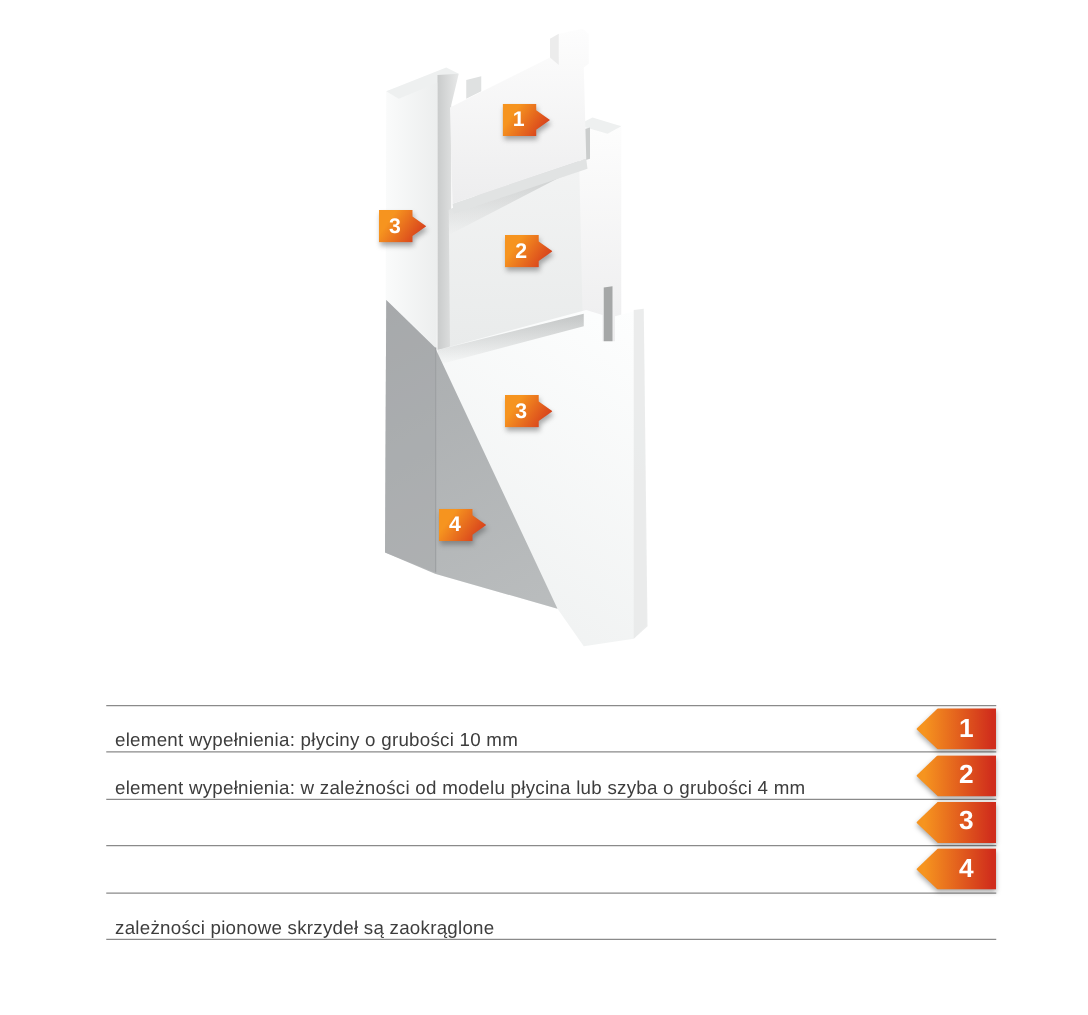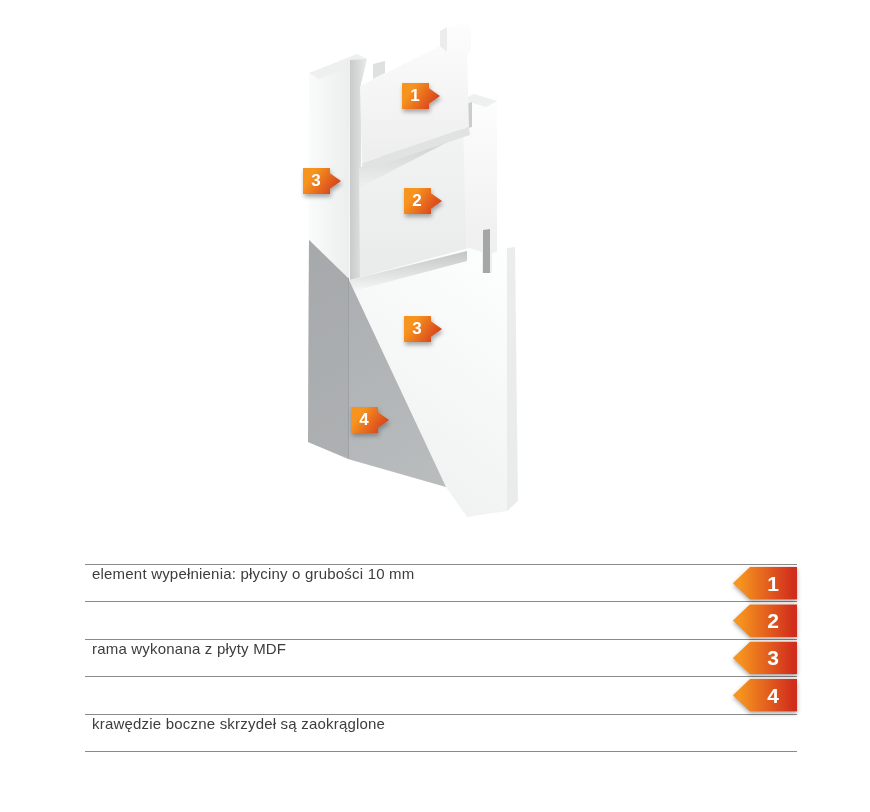--- a/index.html
+++ b/index.html
@@ -32,21 +32,21 @@
   }
 
   
   .spec-table{
     position:absolute;left:85px;top:564px;width:712px;
     border-top:1px solid var(--table-border);
   }
   .row{
     position:relative;height:37.4px;box-sizing:border-box;
     border-bottom:1px solid var(--table-border);
-    display:flex;align-items:flex-start;
+    display:flex;align-items:flex-end;
   }
   .row-text{
     padding-left:7px;font-size:15px;color:var(--table-text);
     letter-spacing:.2px;white-space:nowrap;
   }
   .row-badge-wrap{
     position:absolute;right:0;top:50%;transform:translateY(-50%);
     width:64px;height:33px;
     filter:drop-shadow(0 2px 2px rgba(0,0,0,.35));
   }
@@ -146,37 +146,37 @@
 
   <div class="spec-table" id="spec-table">
   <div class="row">
     <span class="row-text">element wypełnienia: płyciny o grubości 10 mm</span>
     <span class="row-badge-wrap">
       <span class="row-badge">1</span>
     </span>
   </div>
 
   <div class="row">
+    <span class="row-text">element wypełnienia: w zależności od modelu płycina lub szyba o grubości 4 mm</span>
     <span class="row-badge-wrap">
       <span class="row-badge">2</span>
     </span>
   </div>
 
   <div class="row">
-    <span class="row-text">rama wykonana z płyty MDF</span>
     <span class="row-badge-wrap">
       <span class="row-badge">3</span>
     </span>
   </div>
 
   <div class="row">
     <span class="row-badge-wrap">
       <span class="row-badge">4</span>
     </span>
   </div>
 
 
   <div class="row">
-    <span class="row-text">krawędzie boczne skrzydeł są zaokrąglone</span>
+    <span class="row-text">zależności pionowe skrzydeł są zaokrąglone</span>
 
   </div>
 </div>
 </div>
 
 </body></html>

